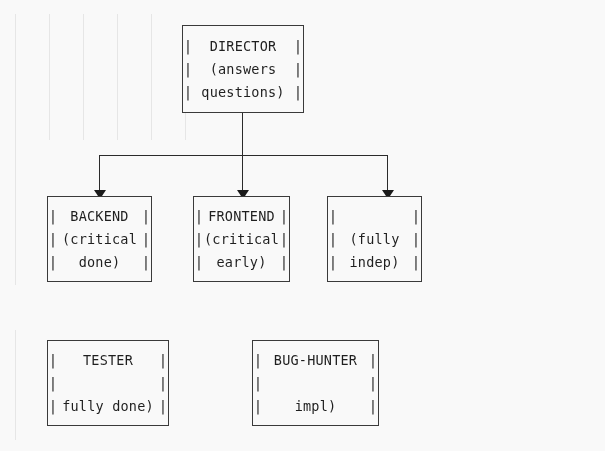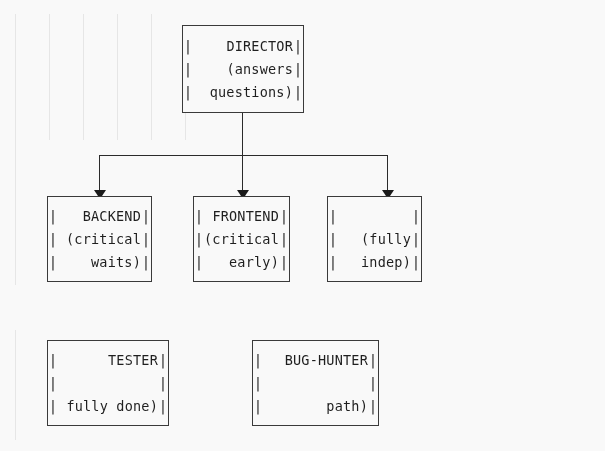--- a/index.html
+++ b/index.html
@@ -53,21 +53,21 @@
   .box .pipe {
     color: #2b2b2b;
     font-size: 14px;
     width: 10px;
     text-align: center;
     flex: 0 0 10px;
     letter-spacing: 0;
   }
   .box .txt {
     flex: 1 1 auto;
-    text-align: right;
+    text-align: center;
     color: #1f1f1f;
     font-size: 13.5px;
     letter-spacing: 0.2px;
     white-space: pre;
   }
 
   
   .vline {
     position: absolute;
     width: 1px;
@@ -139,21 +139,21 @@
       <span class="txt">BACKEND</span>
       <span class="pipe">|</span>
     </div>
     <div class="row">
       <span class="pipe">|</span>
       <span class="txt">(critical</span>
       <span class="pipe">|</span>
     </div>
     <div class="row">
       <span class="pipe">|</span>
-      <span class="txt">waits)</span>
+      <span class="txt">done)</span>
       <span class="pipe">|</span>
     </div>
   </div>
 
   <div class="box" style="left:193px; top:196px; width:97px; height:86px;">
     <div class="row">
       <span class="pipe">|</span>
       <span class="txt">FRONTEND</span>
       <span class="pipe">|</span>
     </div>
@@ -208,18 +208,18 @@
       <span class="pipe">|</span>
       <span class="txt">BUG-HUNTER</span>
       <span class="pipe">|</span>
     </div>
     <div class="row">
       <span class="pipe">|</span>
       <span class="pipe">|</span>
     </div>
     <div class="row">
       <span class="pipe">|</span>
-      <span class="txt">path)</span>
+      <span class="txt">impl)</span>
       <span class="pipe">|</span>
     </div>
   </div>
 
 </div>
 
 </body></html>

